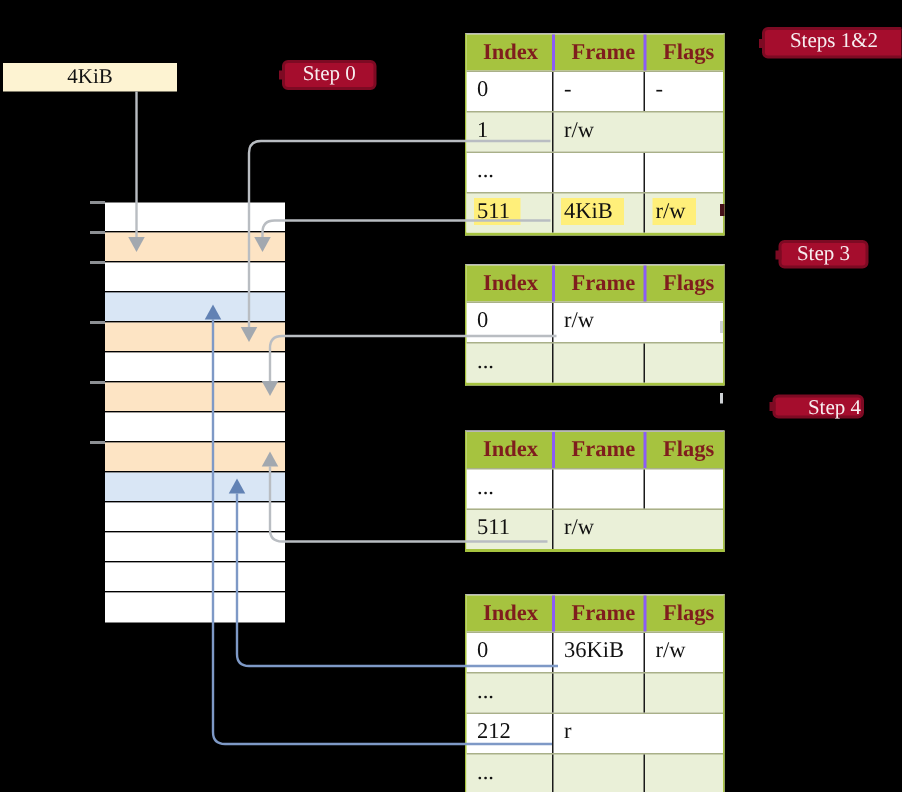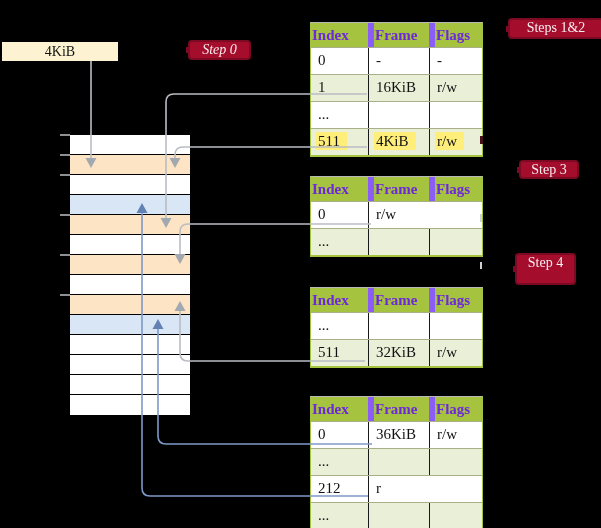--- a/index.html
+++ b/index.html
@@ -16,43 +16,43 @@
   
   .framebox{position:absolute;left:2px;top:42px;width:116px;height:19px;background:var(--cream);
     color:#111;font-size:14px;line-height:19px;text-align:center;}
 
   
   .steplabel{position:absolute;background:var(--crimson);border:2px solid var(--crimson-dark);
     border-radius:4px;color:#f7eef0;font-size:14px;line-height:15px;text-align:center;
     box-sizing:border-box;white-space:nowrap;}
   .steplabel::before{content:"";position:absolute;left:-4px;top:50%;margin-top:-3px;width:4px;height:6px;
     background:var(--crimson-dark);}
-  #step0{left:188px;top:40px;width:63px;height:20px;font-style:italic;}
+  #step0{left:188px;top:40px;width:63px;height:20px;}
   #steps12{left:508px;top:18px;width:96px;height:21px;}
   #step3{left:519px;top:160px;width:60px;height:19px;}
-  #step4{left:515px;top:253px;width:61px;height:32px;}
+  #step4{left:515px;top:263px;width:61px;height:16px;text-align:right;}
 
   
   #memory-stack{position:absolute;left:70px;top:135px;width:120px;height:280px;}
   .mrow{height:20px;box-sizing:border-box;border-bottom:1px solid #000;}
   .mrow:last-child{border-bottom:none;}
   .mrow.white{background:#ffffff;}
   .mrow.orange{background:var(--orange);}
   .mrow.blue{background:var(--blue);}
   .tick{position:absolute;left:60px;width:10px;height:2px;background:var(--tick);}
 
   
   .ptable{position:absolute;left:310px;width:171px;box-sizing:content-box;
     border:1px solid var(--olive);border-top:1px solid #b9b9b9;border-bottom:2px solid var(--olive);
     background:#fff;}
   #pt1{top:22px;} #pt2{top:176px;} #pt3{top:287px;} #pt4{top:396px;border-bottom:none;}
   .thead{display:flex;height:24px;background:var(--olive);}
-  .hcell{box-sizing:border-box;color:#6d28d9;font-weight:bold;font-size:15px;line-height:24px;padding-left:1px;}
+  .hcell{box-sizing:border-box;color:#7f1d1d;font-weight:bold;font-size:15px;line-height:24px;padding-left:11px;}
   .hcell.c0{width:57px;} .hcell.c1{width:61px;} .hcell.c2{width:53px;}
-  .hcell.c1,.hcell.c2{border-left:6px solid #8b5cf6;}
+  .hcell.c1,.hcell.c2{border-left:2px solid #8b5cf6;}
   .trow{display:flex;height:26px;border-top:1px solid #a9b089;}
   .trow:first-of-type{border-top:none;}
   .trow.shaded{background:var(--row-green);}
   #pt4 .trow:last-child{height:30px;}
   .tcell{box-sizing:border-box;color:#111;font-size:15px;line-height:25px;padding-left:7px;}
   .tcell.c0{width:57px;} .tcell.c1{width:61px;} .tcell.c2{width:53px;}
   .tcell.c1,.tcell.c2{border-left:1px solid #1a1a1a;}
   .hl{background:var(--highlight);padding:1px 7px 1px 2px;margin-left:-2px;}
 
   
@@ -110,21 +110,20 @@
         <div class="hcell c1">Frame</div>
         <div class="hcell c2">Flags</div>
       </div>
       <div class="trow">
         <div class="tcell c0"><span>0</span></div>
         <div class="tcell c1"><span>-</span></div>
         <div class="tcell c2"><span>-</span></div>
       </div>
       <div class="trow shaded">
         <div class="tcell c0"><span>1</span></div>
-        <div class="tcell c1"><span>16KiB</span></div>
         <div class="tcell c2"><span>r/w</span></div>
       </div>
       <div class="trow">
         <div class="tcell c0"><span>...</span></div>
         <div class="tcell c1"></div>
         <div class="tcell c2"></div>
       </div>
       <div class="trow shaded">
         <div class="tcell c0"><span class="hl">511</span></div>
         <div class="tcell c1"><span class="hl">4KiB</span></div>
@@ -153,21 +152,20 @@
         <div class="hcell c1">Frame</div>
         <div class="hcell c2">Flags</div>
       </div>
       <div class="trow">
         <div class="tcell c0"><span>...</span></div>
         <div class="tcell c1"></div>
         <div class="tcell c2"></div>
       </div>
       <div class="trow shaded">
         <div class="tcell c0"><span>511</span></div>
-        <div class="tcell c1"><span>32KiB</span></div>
         <div class="tcell c2"><span>r/w</span></div>
       </div>
     </div>
   <div class="ptable" id="pt4">
       <div class="thead">
         <div class="hcell c0">Index</div>
         <div class="hcell c1">Frame</div>
         <div class="hcell c2">Flags</div>
       </div>
       <div class="trow">

